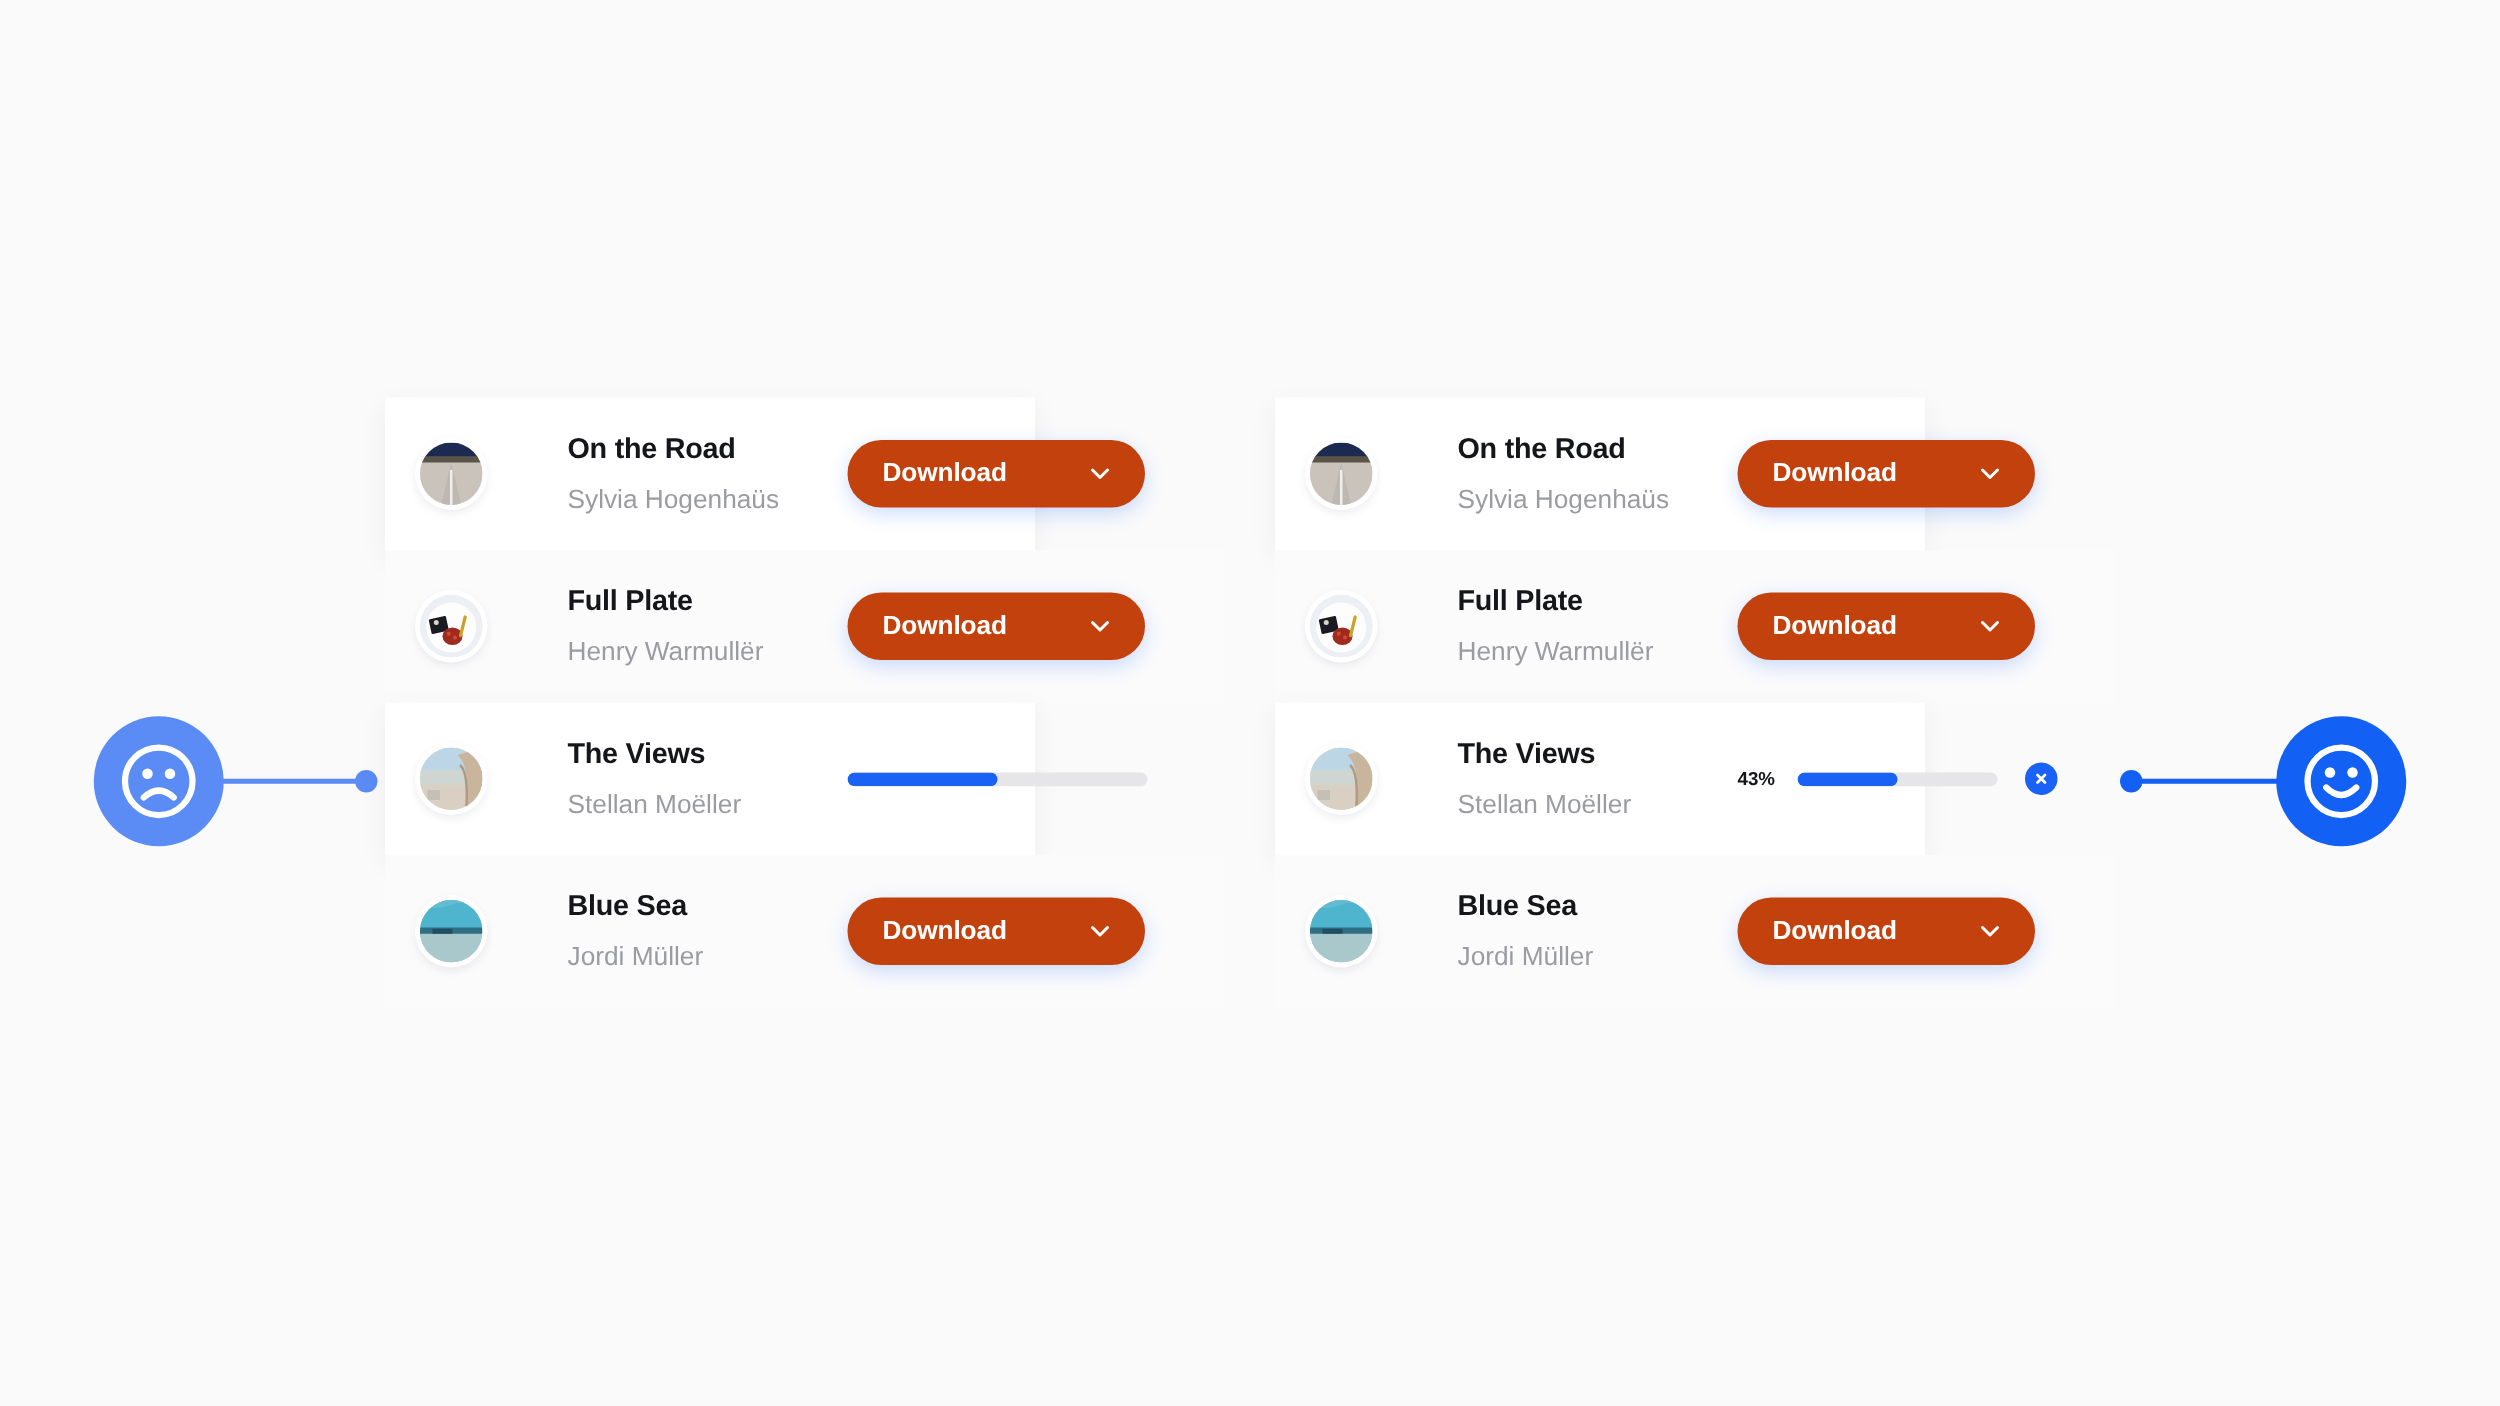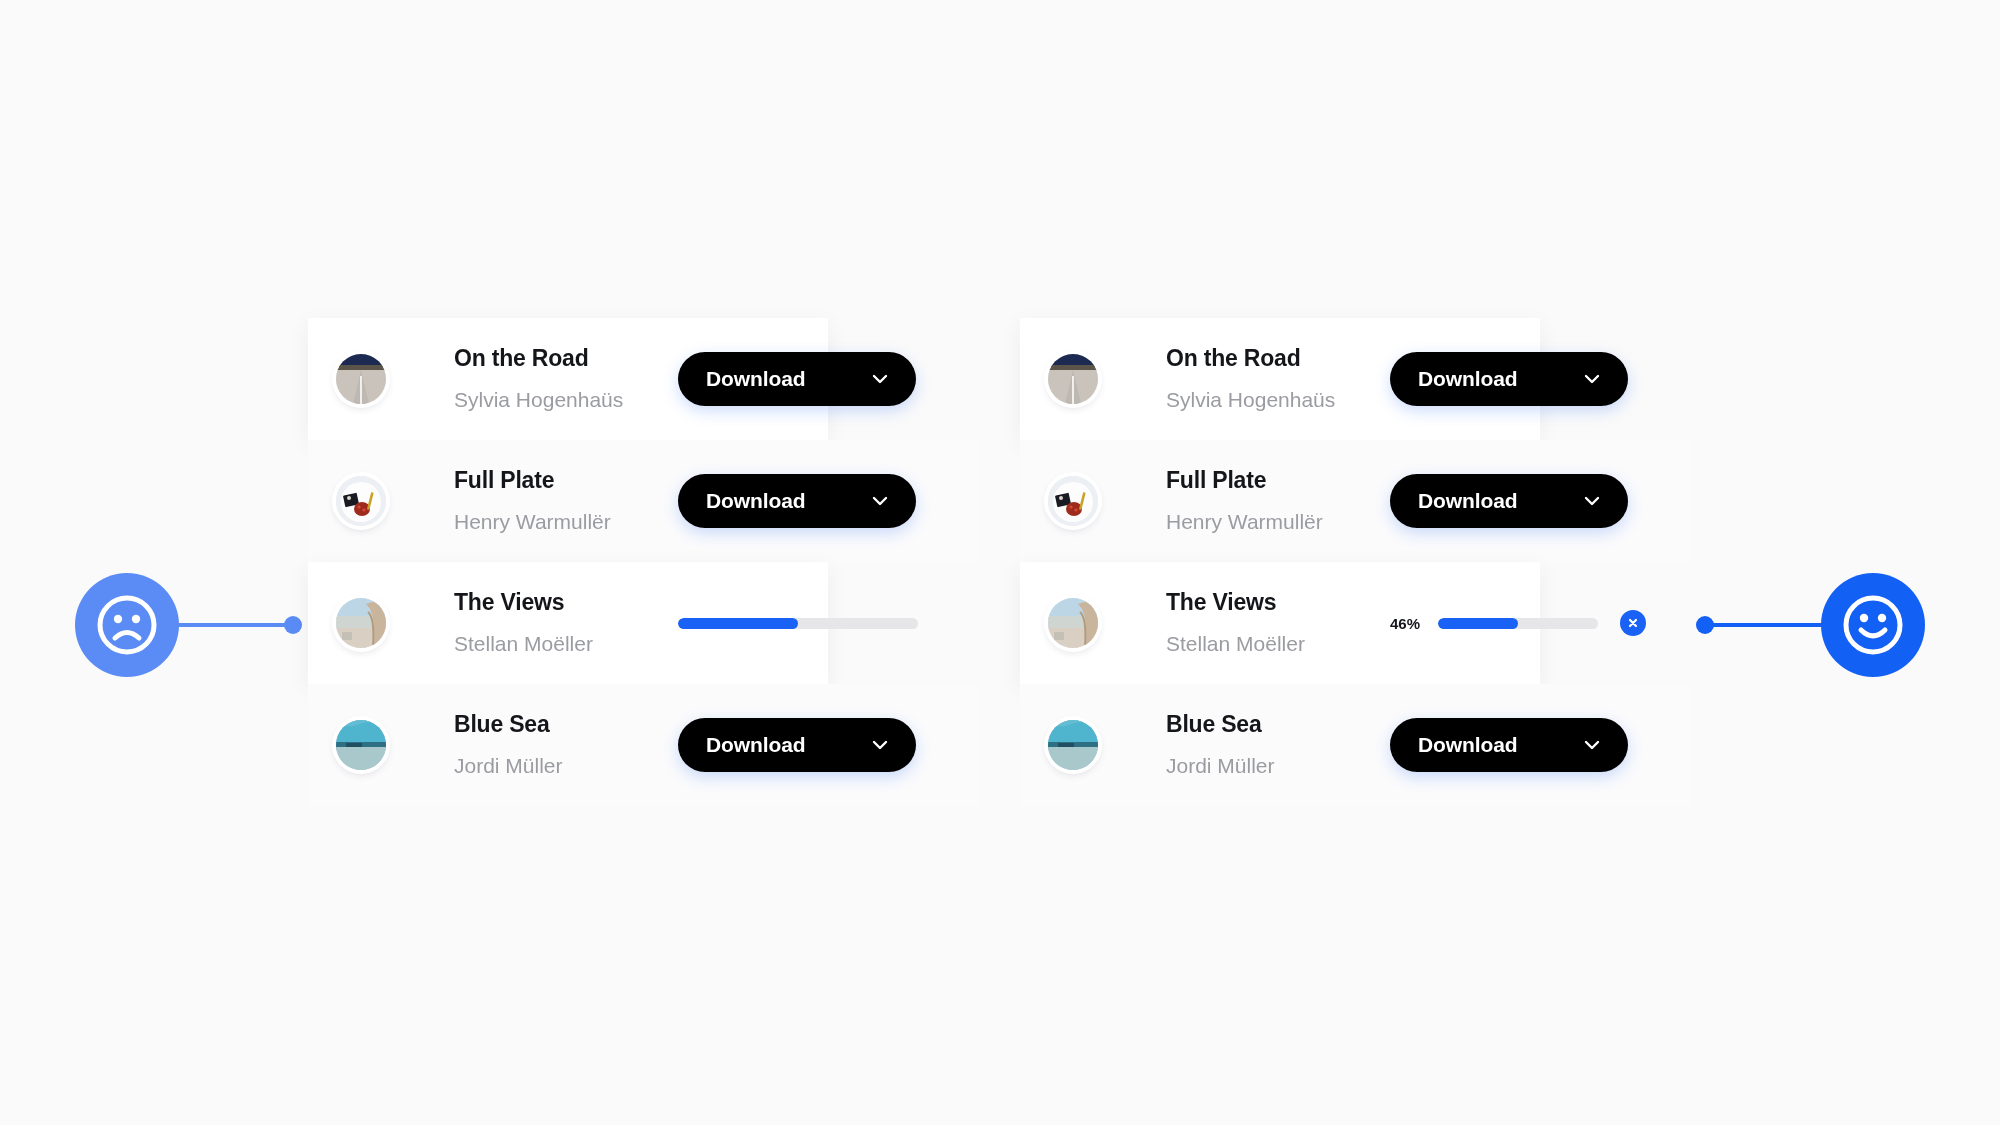--- a/index.html
+++ b/index.html
@@ -125,21 +125,21 @@
     transform: translateY(-50%);
     display: flex;
     align-items: center;
   }
 
   
   .dl-btn {
     width: 238px;
     height: 54px;
     border-radius: 27px;
-    background: #000000;
+    background: #c2410c;
     border: none;
     display: flex;
     align-items: center;
     justify-content: space-between;
     padding: 0 26px 0 28px;
     cursor: pointer;
     box-shadow: 0 5px 16px rgba(26, 98, 245, 0.22);
   }
   .dl-btn .dl-label {
     color: #ffffff;
@@ -392,21 +392,21 @@
         <path d="M32 14 q7 6 5 36" fill="none" stroke="#b09a80" stroke-width="2"></path>
         <rect x="6" y="34" width="10" height="8" fill="#c5c0b5"></rect>
       </svg>
     </div>
     <div class="row-meta">
       <div class="row-title">The Views</div>
       <div class="row-author">Stellan Moëller</div>
     </div>
     <div class="row-action">
       <div class="prog-wrap">
-        <div class="prog-pct">46%</div>
+        <div class="prog-pct">43%</div>
         <div class="prog-track">
           <div class="prog-fill" id="fill-right" style="width: 50%;"></div>
         </div>
         <button class="cancel-btn">
           <svg width="12" height="12" viewBox="0 0 12 12">
               <path d="M3 3l6 6M9 3l-6 6" stroke="#fff" stroke-width="2.2" stroke-linecap="round"></path>
             </svg>
         </button>
       </div>
     </div>

